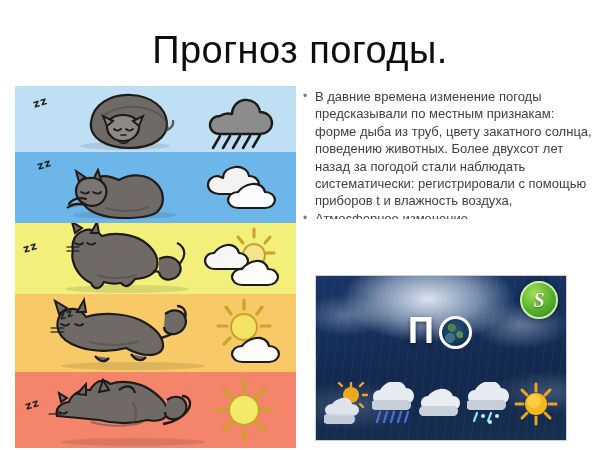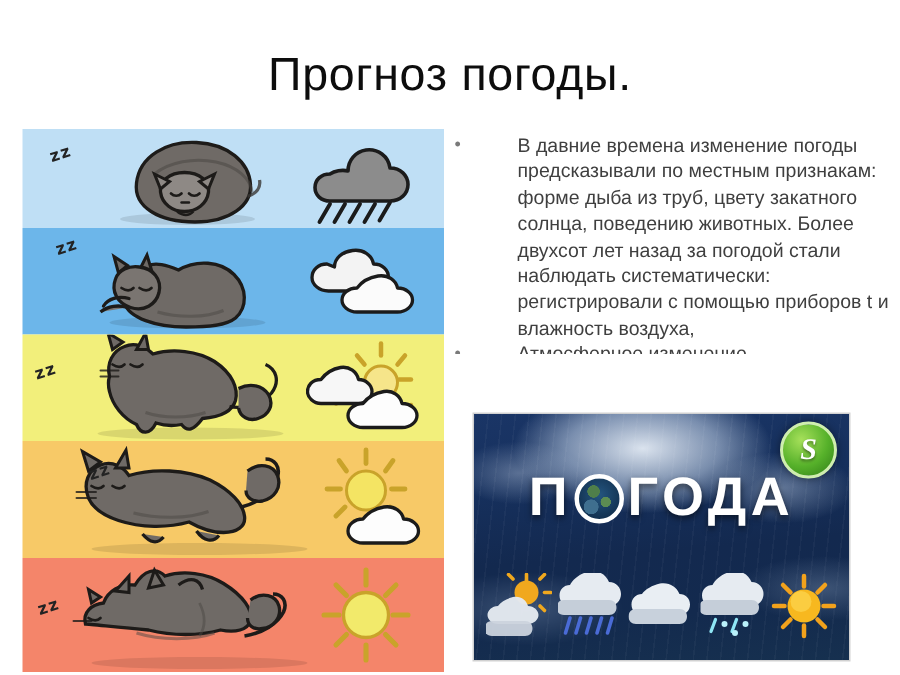--- a/index.html
+++ b/index.html
@@ -6,21 +6,21 @@
   body{
     width:600px;height:450px;overflow:hidden;
     background:#ffffff;
     font-family:"Liberation Sans","DejaVu Sans",sans-serif;
     position:relative;
   }
   
   .slide-title{
     position:absolute;left:0;top:28px;width:600px;
     text-align:center;
-    font-size:31px;line-height:44px;
+    font-size:38px;line-height:44px;
     color:#0d0d0d;font-weight:400;
     letter-spacing:.5px;
     white-space:nowrap;
   }
   
   .cat-chart{
     position:absolute;left:15px;top:86px;width:281px;height:362px;
   }
   .cat-row{position:relative;width:100%;overflow:hidden;}
   .row-1{height:66px;background:#bfdff5;}
@@ -40,21 +40,21 @@
   
   .body-text{
     position:absolute;left:303px;top:88px;width:290px;
     color:#3f3f3f;
     font-size:13px;line-height:17.4px;
   }
   .bullet-row{display:flex;align-items:flex-start;}
   .bullet-dot{
     flex:0 0 auto;width:12px;font-size:12px;color:#7a7a7a;line-height:17.4px;
   }
-  .bullet-text{flex:1 1 auto;margin-left:30px;}
+  .bullet-text{flex:1 1 auto;}
   .bullet-2{margin-top:0px;}
   .clipped{
     height:9px;overflow:hidden;
   }
   
   .photo{
     position:absolute;left:316px;top:276px;width:250px;height:164px;
     background:
       radial-gradient(ellipse 120px 60px at 45% 14%, rgba(235,242,250,.92) 0%, rgba(200,216,236,.55) 42%, rgba(255,255,255,0) 72%),
       radial-gradient(ellipse 70px 34px at 82% 30%, rgba(190,205,225,.45) 0%, rgba(255,255,255,0) 70%),
@@ -289,21 +289,20 @@
   </div>
 </div>
 
 <div class="photo">
   <div class="streaks"></div>
   <div class="lowcloud"></div>
 
   <div class="photo-word">
     <span>П</span>
     <span class="globe-o"></span>
-    <span>ГОДА</span>
   </div>
 
   <div class="s-badge">S</div>
 
   <div class="icon-strip">
     <div>
       <svg viewBox="0 0 44 44" width="44" height="44" aria-hidden="true">
         <g fill="#f0a81e">
             <circle cx="27" cy="13" r="8"></circle>
           <g stroke="#f0a81e" stroke-width="2.4" stroke-linecap="round">

